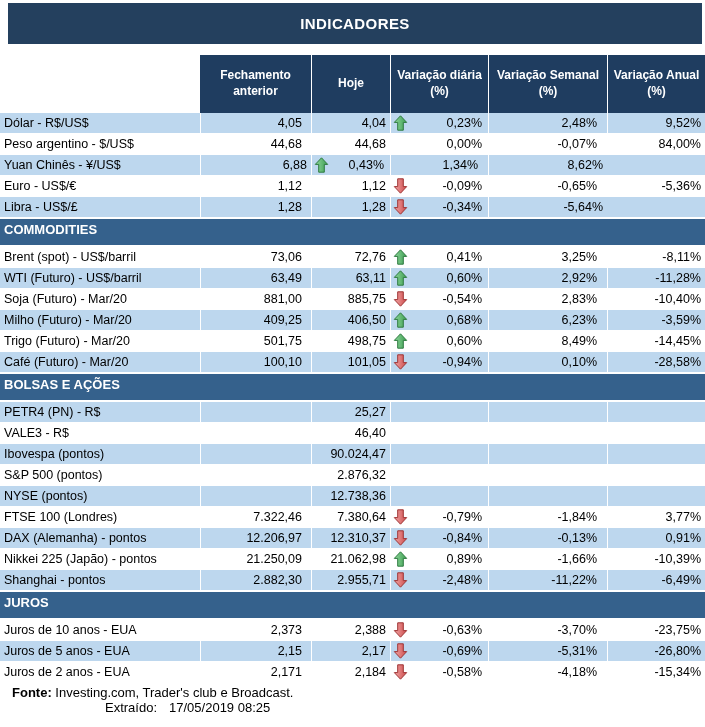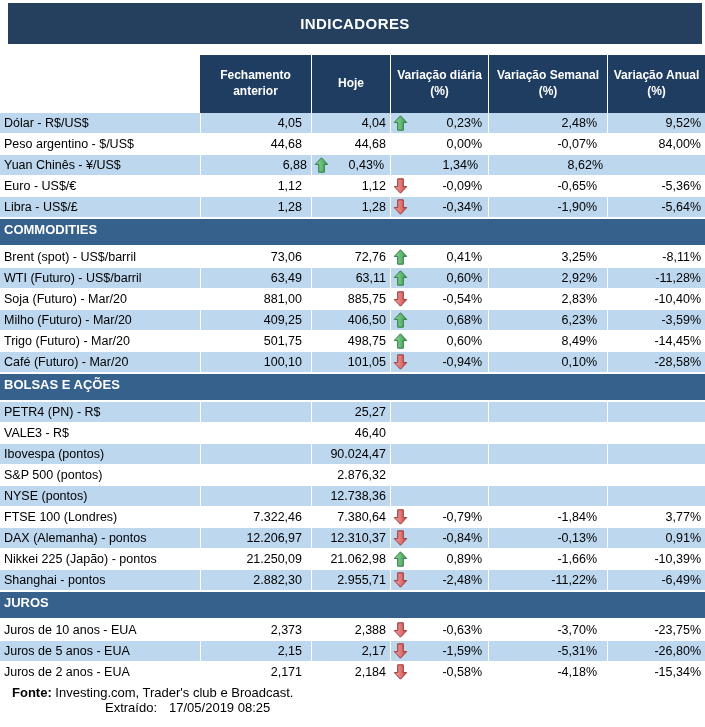--- a/index.html
+++ b/index.html
@@ -155,21 +155,20 @@
     <div class="cell num fech">1,28</div>
     <div class="cell vd">
       <span class="arrow-slot">
 
         <svg class="arrow-down" width="15" height="16" viewBox="0 0 14 16">
           <path d="M7 15.2 L13.2 8.6 H9.8 V0.8 H4.2 V8.6 H0.8 Z" fill="url(#gdown)" stroke-width="1" stroke-linejoin="round"></path>
         </svg>
       </span>
       <span class="vd-val">-0,34%</span>
     </div>
-    <div class="cell num vs">-1,90%</div>
     <div class="cell num va">-5,64%</div>
   </div>
       <div class="section-bar">
     <span>COMMODITIES</span>
   </div>
       <div class="row grid6">
     <div class="cell label">Brent (spot) - US$/barril</div>
     <div class="cell num hoje">73,06</div>
     <div class="cell num fech">72,76</div>
     <div class="cell vd">
@@ -424,21 +423,21 @@
     <div class="cell label">Juros de 5 anos - EUA</div>
     <div class="cell num hoje">2,15</div>
     <div class="cell num fech">2,17</div>
     <div class="cell vd">
       <span class="arrow-slot">
 
         <svg class="arrow-down" width="15" height="16" viewBox="0 0 14 16">
           <path d="M7 15.2 L13.2 8.6 H9.8 V0.8 H4.2 V8.6 H0.8 Z" fill="url(#gdown)" stroke-width="1" stroke-linejoin="round"></path>
         </svg>
       </span>
-      <span class="vd-val">-1,59%</span>
+      <span class="vd-val">-0,69%</span>
     </div>
     <div class="cell num vs">-5,31%</div>
     <div class="cell num va">-26,80%</div>
   </div>
       <div class="row grid6">
     <div class="cell label">Juros de 2 anos - EUA</div>
     <div class="cell num hoje">2,171</div>
     <div class="cell num fech">2,184</div>
     <div class="cell vd">
       <span class="arrow-slot">

